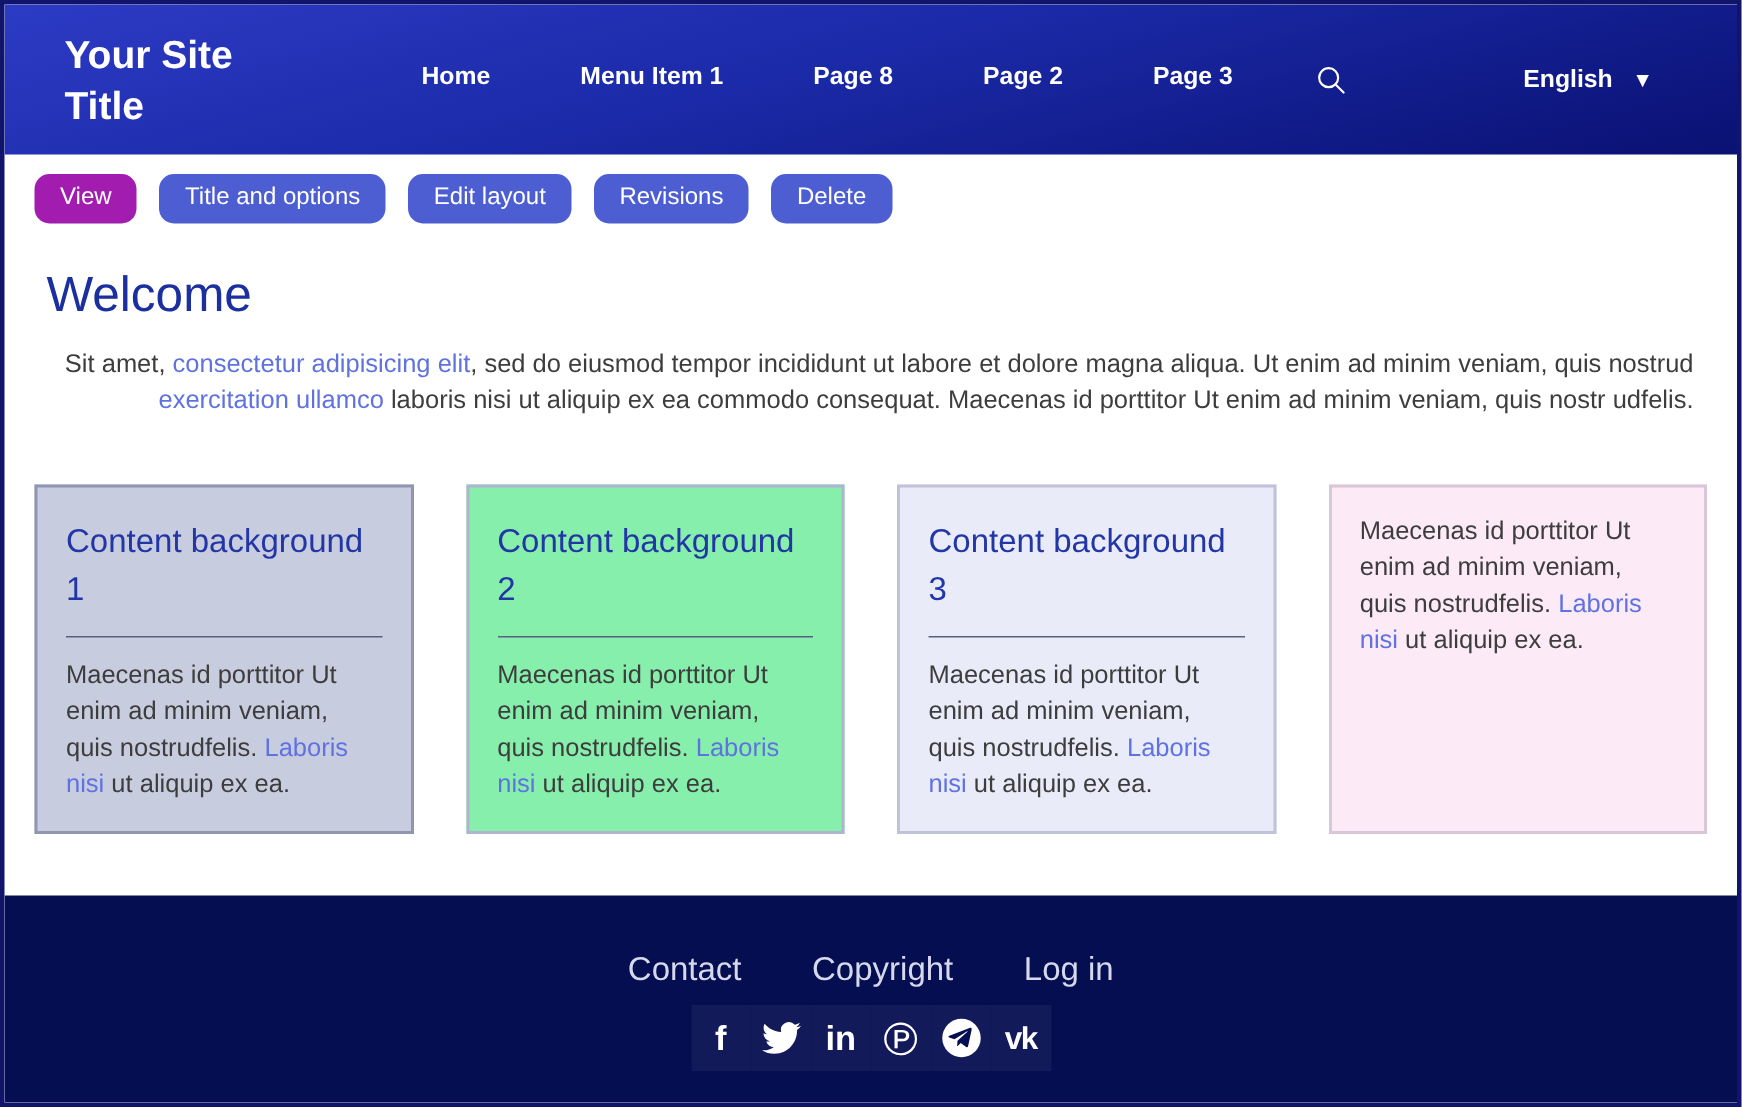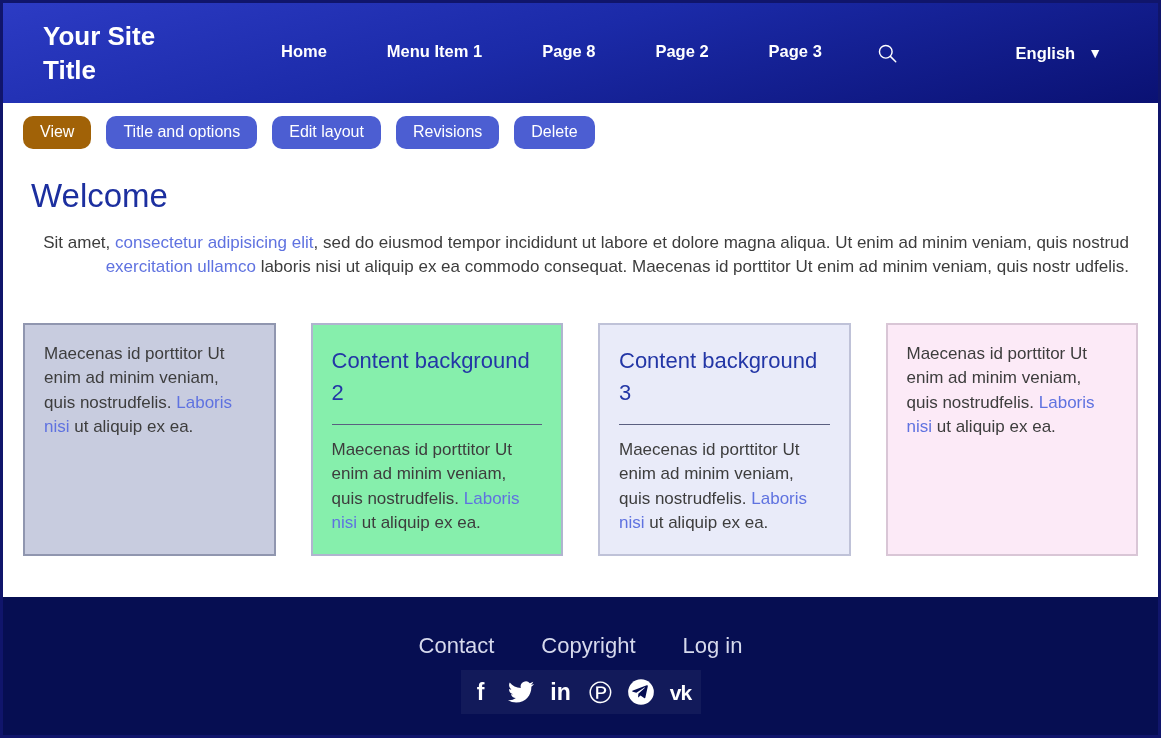--- a/index.html
+++ b/index.html
@@ -41,21 +41,21 @@
   }
   .lang-caret { font-size:14px; }
 
   
   .tabs { display:flex; gap:15px; padding:13px 20px 0; }
   .tab {
     background:#4c5ed2; color:#fff; border:none;
     border-radius:10px; padding:7px 17px 8px;
     font-size:16px; font-family:inherit; cursor:pointer;
   }
-  .tab.active { background:#a16207; }
+  .tab.active { background:#a21caf; }
 
   
   .page-title {
     color:#1c2f9f; font-size:33px; font-weight:500;
     margin:28px 28px 16px;
   }
   .intro {
     margin:0 28px; max-width:1098px;
     font-size:17px; line-height:1.44; color:#3d3d3d;text-align:right;
   }
@@ -129,20 +129,21 @@
 </div>
 
 <main>
   <h1 class="page-title">Welcome</h1>
 
   <p class="intro"><span>Sit amet, </span><a class="inline-link">consectetur adipisicing elit</a><span>, sed do eiusmod tempor incididunt ut labore et dolore magna aliqua. Ut enim ad minim veniam, quis nostrud </span><a class="inline-link">exercitation ullamco</a><span> laboris nisi ut aliquip ex ea commodo consequat. Maecenas id porttitor Ut enim ad minim veniam, quis nostr udfelis.</span></p>
 
   <div class="cards">
 
     <section class="card" style="background:#c8ccdf;border-color:#9096af">
+      <h2 class="card-title">Content background 1</h2>
       <p class="card-body"><span>Maecenas id porttitor Ut enim ad minim veniam, quis nostrudfelis. </span><a class="inline-link">Laboris nisi</a><span> ut aliquip ex ea.</span></p>
     </section>
 
     <section class="card" style="background:#86efac;border-color:#b0b4cf">
       <h2 class="card-title">Content background 2</h2>
       <p class="card-body"><span>Maecenas id porttitor Ut enim ad minim veniam, quis nostrudfelis. </span><a class="inline-link">Laboris nisi</a><span> ut aliquip ex ea.</span></p>
     </section>
 
     <section class="card" style="background:#e9ebf9;border-color:#bfc2d8">
       <h2 class="card-title">Content background 3</h2>

